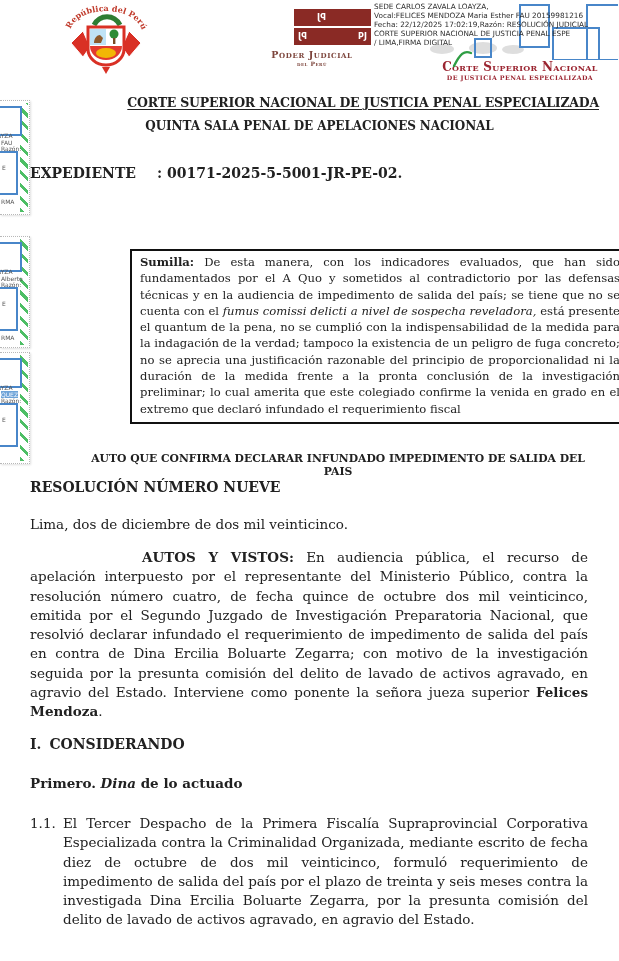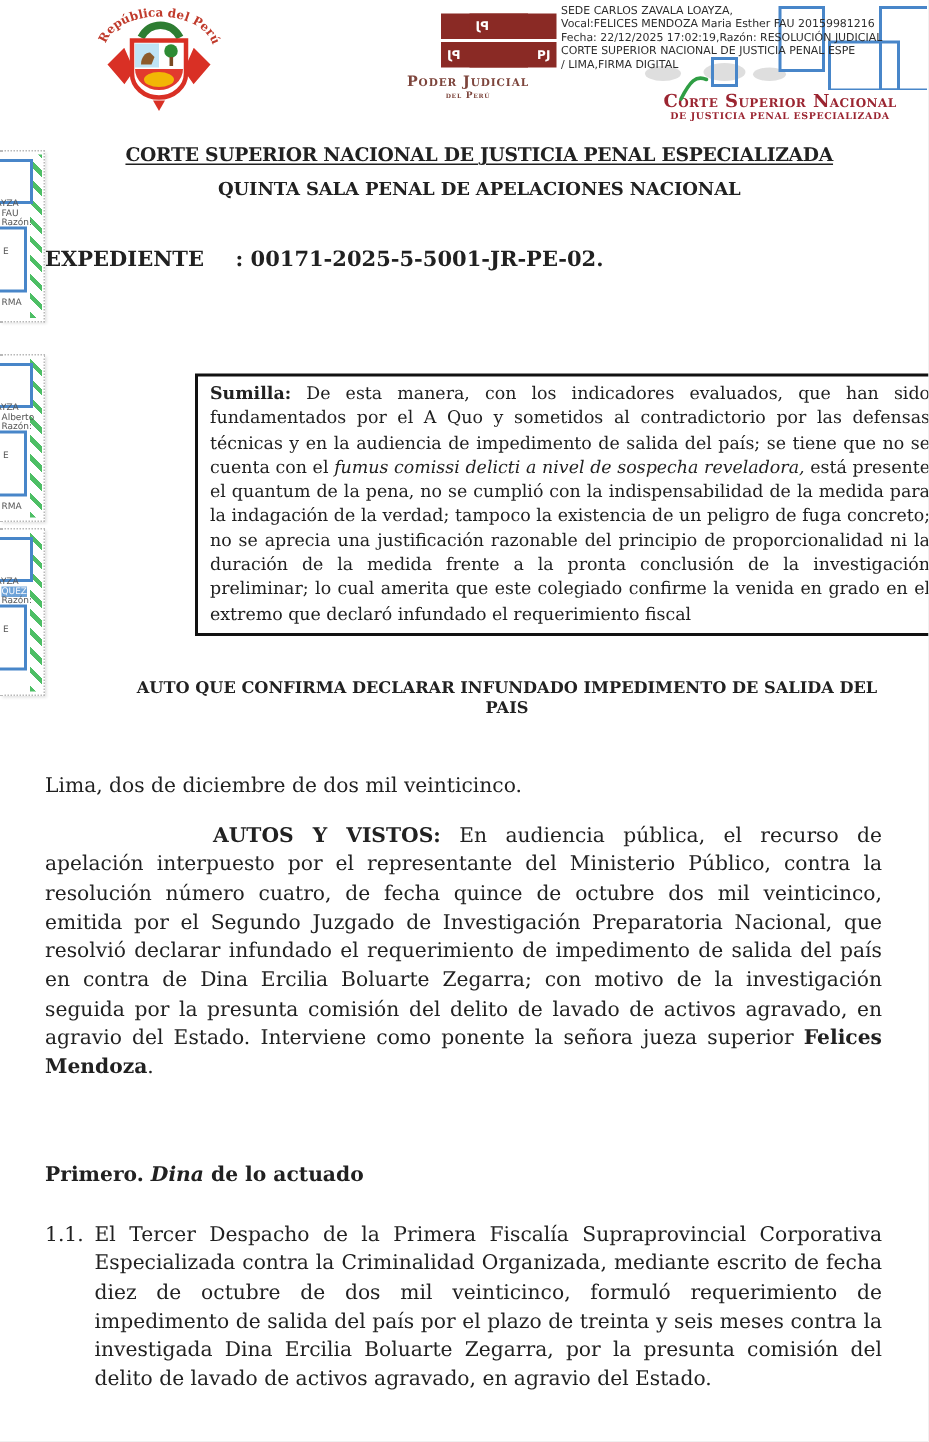--- a/index.html
+++ b/index.html
@@ -29,21 +29,21 @@
   .sr4{left:100px;top:36px;width:14px;height:16px;}
   .sigblob{position:absolute;background:#b5b5b5;opacity:.45;border-radius:50%;z-index:1;}
   .g1{left:56px;top:42px;width:24px;height:10px;}
   .g2{left:95px;top:40px;width:28px;height:12px;}
   .g3{left:128px;top:43px;width:22px;height:9px;}
   .penstroke{position:absolute;left:452px;top:48px;z-index:4;}
   .csn{position:absolute;left:420px;top:61px;width:200px;text-align:center;color:#9b2531;}
   .csn-1{font-variant:small-caps;font-weight:bold;font-size:12px;letter-spacing:.3px;line-height:13px;}
   .csn-2{font-weight:bold;font-size:6.3px;letter-spacing:.4px;line-height:8px;}
   
-  .doc-title{position:absolute;left:40px;right:20px;top:95px;text-align:center;
+  .doc-title{position:absolute;left:40px;right:20px;top:95px;text-align:right;
     font-weight:bold;font-size:12.5px;letter-spacing:-.2px;
     text-decoration:underline;text-underline-offset:2px;}
   .doc-subtitle{position:absolute;left:40px;right:20px;top:119px;text-align:center;
     font-weight:bold;font-size:12px;letter-spacing:-.1px;}
   
   .stamp{position:absolute;left:0;width:29px;background:#fff;border:1px dotted #b8b8b8;
     border-left:none;overflow:hidden;box-shadow:1px 1px 2px rgba(0,0,0,.12);}
   .st1{top:100px;height:113px;}
   .st2{top:236px;height:110px;}
   .st3{top:352px;height:110px;}
@@ -185,26 +185,30 @@
 
   <div class="exp-row">
     <span class="exp-label">EXPEDIENTE</span><span>: 00171-2025-5-5001-JR-PE-02.</span>
   </div>
 
   <div class="sumilla">
     <span class="b">Sumilla:</span><span> De esta manera, con los indicadores evaluados, que han sido fundamentados por el A Quo y sometidos al contradictorio por las defensas técnicas y en la audiencia de impedimento de salida del país; se tiene que no se cuenta con el </span><span class="i">fumus comissi delicti a nivel de sospecha reveladora,</span><span> está presente el quantum de la pena, no se cumplió con la indispensabilidad de la medida para la indagación de la verdad; tampoco la existencia de un peligro de fuga concreto; no se aprecia una justificación razonable del principio de proporcionalidad ni la duración de la medida frente a la pronta conclusión de la investigación preliminar; lo cual amerita que este colegiado confirme la venida en grado en el extremo que declaró infundado el requerimiento fiscal</span>
   </div>
 
   <div class="auto-heading">AUTO QUE CONFIRMA DECLARAR INFUNDADO IMPEDIMENTO DE SALIDA DEL PAIS</div>
+  <div class="resolucion">RESOLUCIÓN NÚMERO NUEVE</div>
   <div class="dateline">Lima, dos de diciembre de dos mil veinticinco.</div>
 
   <div class="main-para">
     <span class="b">AUTOS Y VISTOS:</span><span> En audiencia pública, el recurso de apelación interpuesto por el representante del Ministerio Público, contra la resolución número cuatro, de fecha quince de octubre dos mil veinticinco, emitida por el Segundo Juzgado de Investigación Preparatoria Nacional, que resolvió declarar infundado el requerimiento de impedimento de salida del país en contra de Dina Ercilia Boluarte Zegarra; con motivo de la investigación seguida por la presunta comisión del delito de lavado de activos agravado, en agravio del Estado. Interviene como ponente la señora jueza superior </span><span class="b">Felices Mendoza</span><span>.</span>
   </div>
 
+  <div class="considerando">
+    <span class="num">I.</span><span>CONSIDERANDO</span>
+  </div>
 
   <div class="primero">
     <span>Primero. </span><span class="i">Dina</span><span> de lo actuado</span>
   </div>
 
   <div class="item11">
     <span class="inum">1.1.</span>
     <span class="itext">El Tercer Despacho de la Primera Fiscalía Supraprovincial Corporativa Especializada contra la Criminalidad Organizada, mediante escrito de fecha diez de octubre de dos mil veinticinco, formuló requerimiento de impedimento de salida del país por el plazo de treinta y seis meses contra la investigada Dina Ercilia Boluarte Zegarra, por la presunta comisión del delito de lavado de activos agravado, en agravio del Estado.</span>
   </div>
 

